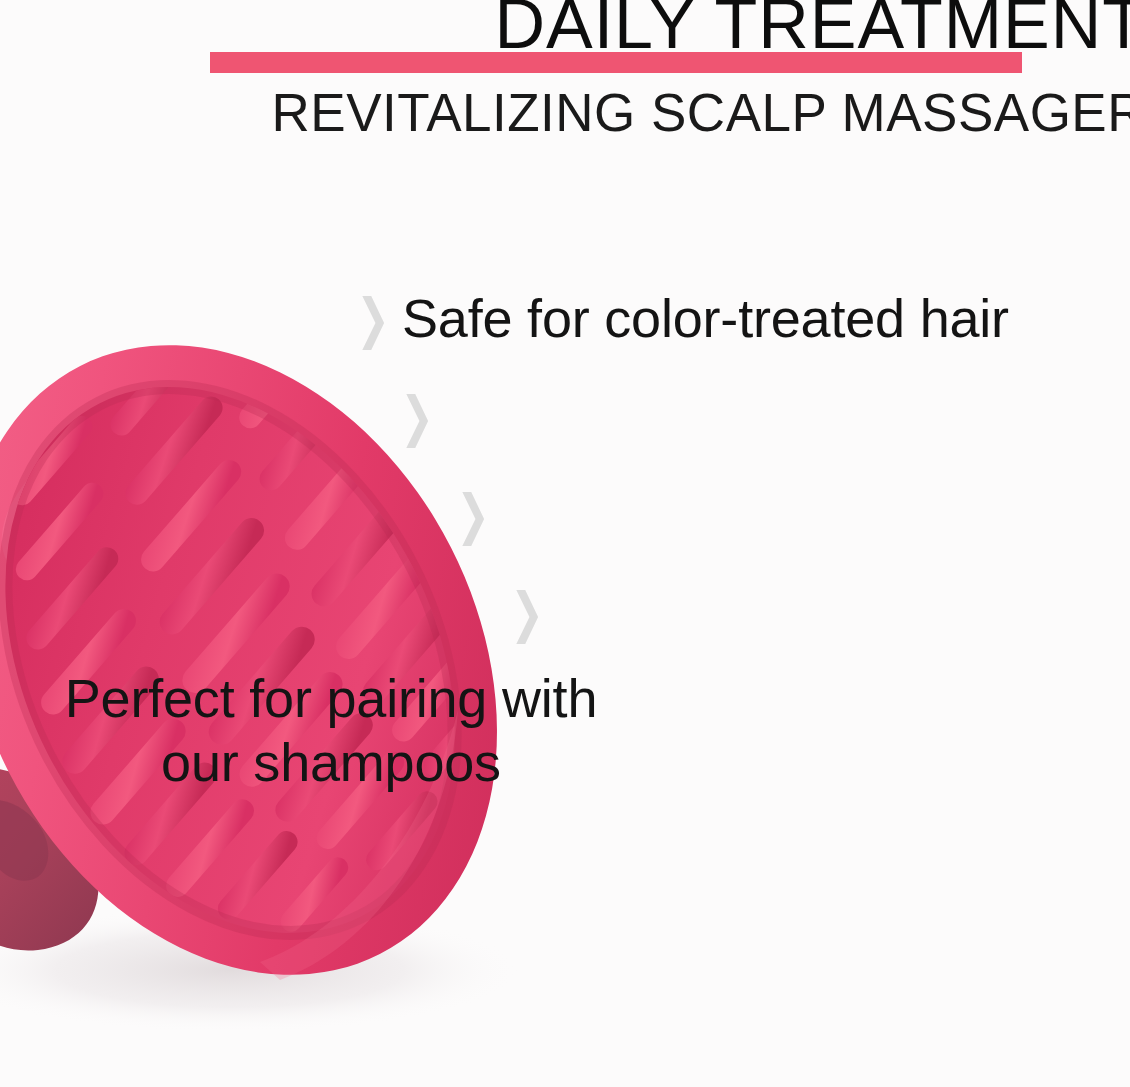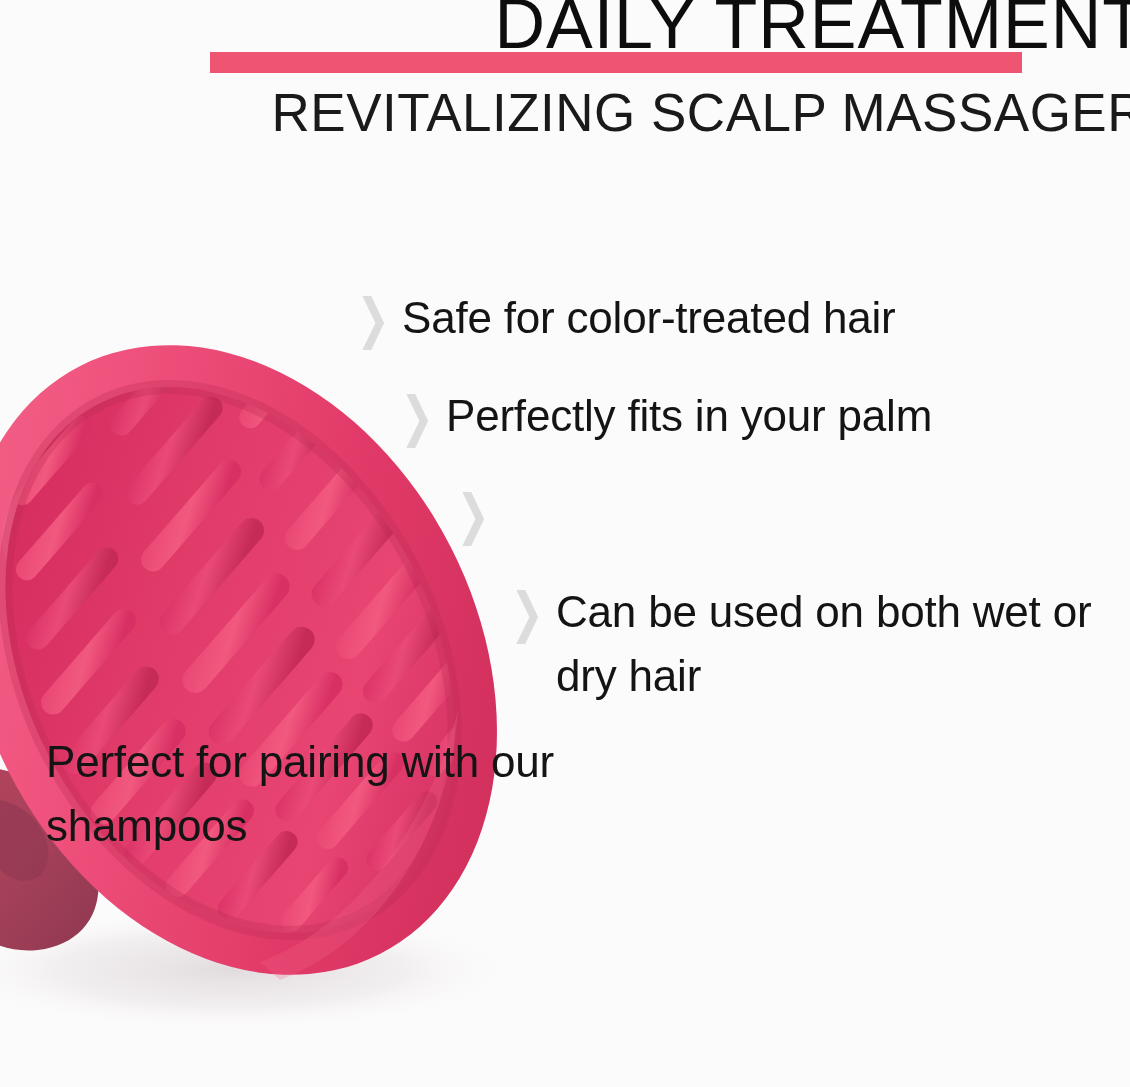--- a/index.html
+++ b/index.html
@@ -96,27 +96,28 @@
     width: 34px;
     text-align: center;
     font-family: "DejaVu Sans", sans-serif;
     transform: scaleY(1.35);
   }
   .chev.hidden {
     visibility: hidden;
   }
   .feature-text {
     flex: 0 0 auto;
-    font-size: 44px;
+    font-size: 54px;
     line-height: 64px;
     font-weight: 300;
     color: #141414;
     letter-spacing: -0.2px;
     white-space: pre-line;
     padding-left: 12px;
+    text-align: center;
   }
 
   
   .row-1 { padding-left: 356px; }
   .row-2 { padding-left: 400px; }
   .row-3 { padding-left: 456px; }
   .row-4 { padding-left: 510px; margin-bottom: 22px; }
   .row-5 { }
 
   .row-4 .feature-text,
@@ -282,30 +283,28 @@
 
   <div class="features">
 
     <div class="feature-row row-1">
       <span class="chev">❯</span>
       <span class="feature-text">Safe for color-treated hair</span>
     </div>
 
     <div class="feature-row row-2">
       <span class="chev">❯</span>
-      <span class="feature-text">Perfectly fits in your palm</span>
     </div>
 
     <div class="feature-row row-3">
       <span class="chev">❯</span>
     </div>
 
     <div class="feature-row row-4">
       <span class="chev">❯</span>
-      <span class="feature-text">Can be used on both wet or dry hair</span>
     </div>
 
     <div class="feature-row row-5">
       <span class="chev hidden">❯</span>
       <span class="feature-text">Perfect for pairing with our shampoos</span>
     </div>
 
   </div>
 
 </div>

